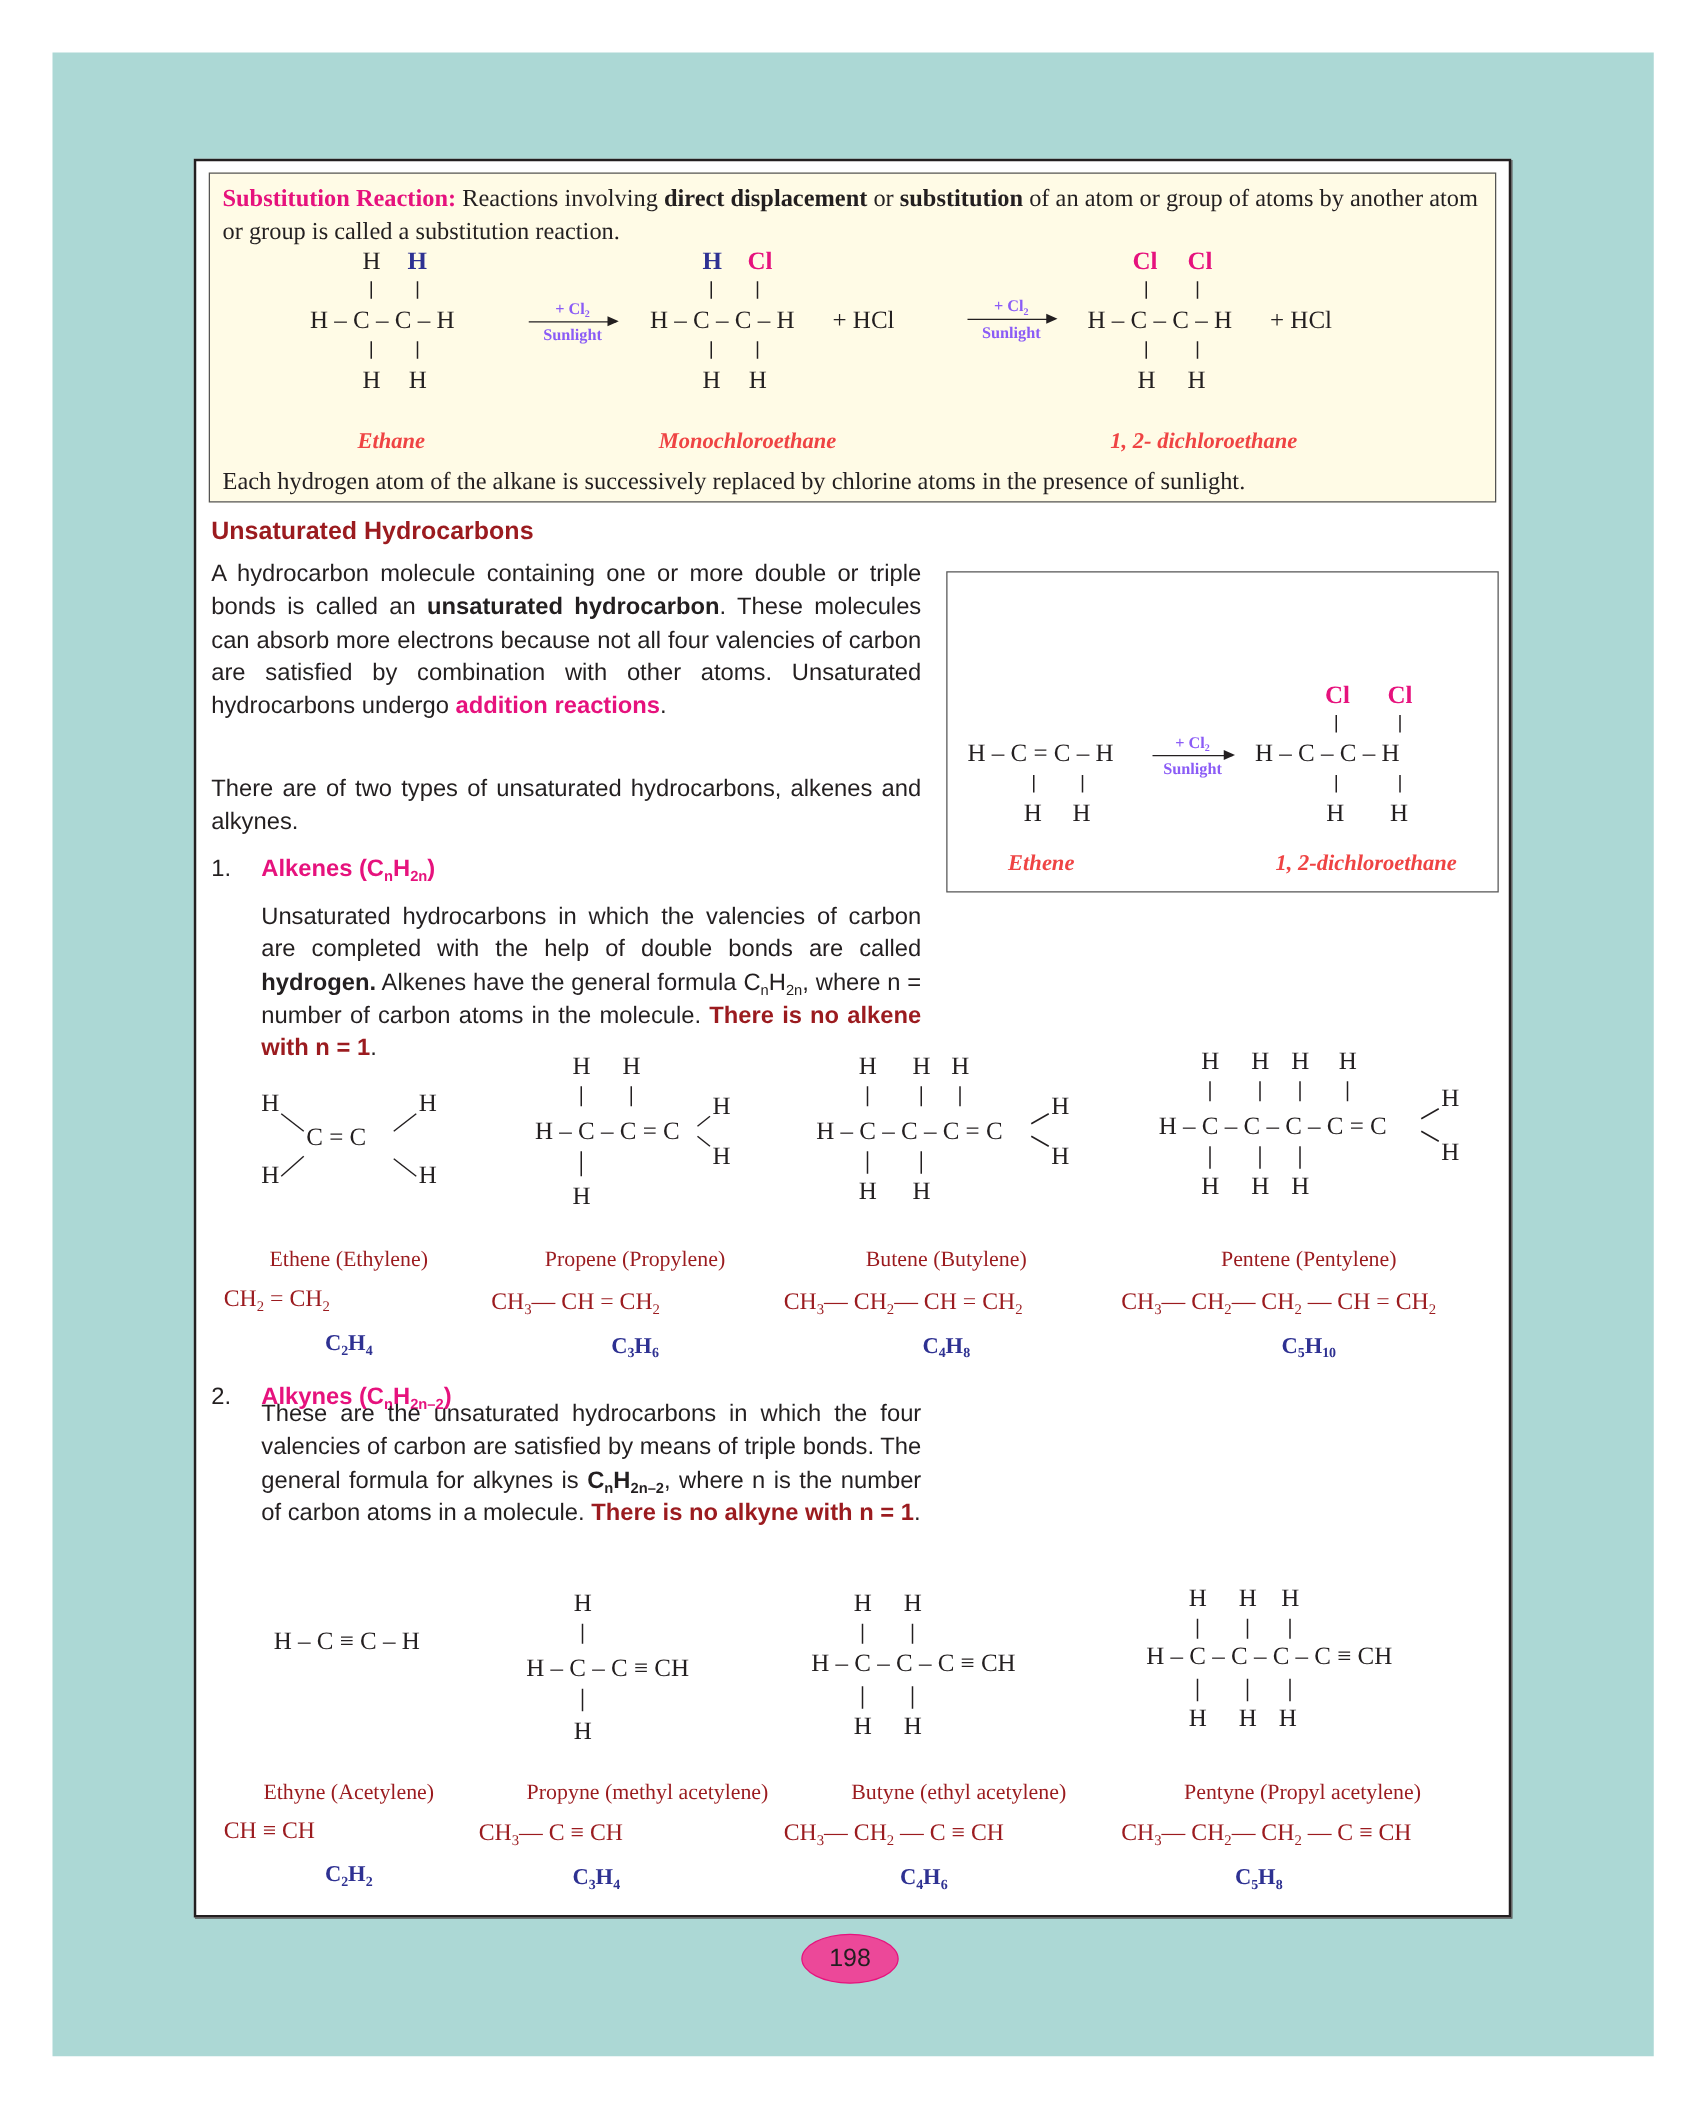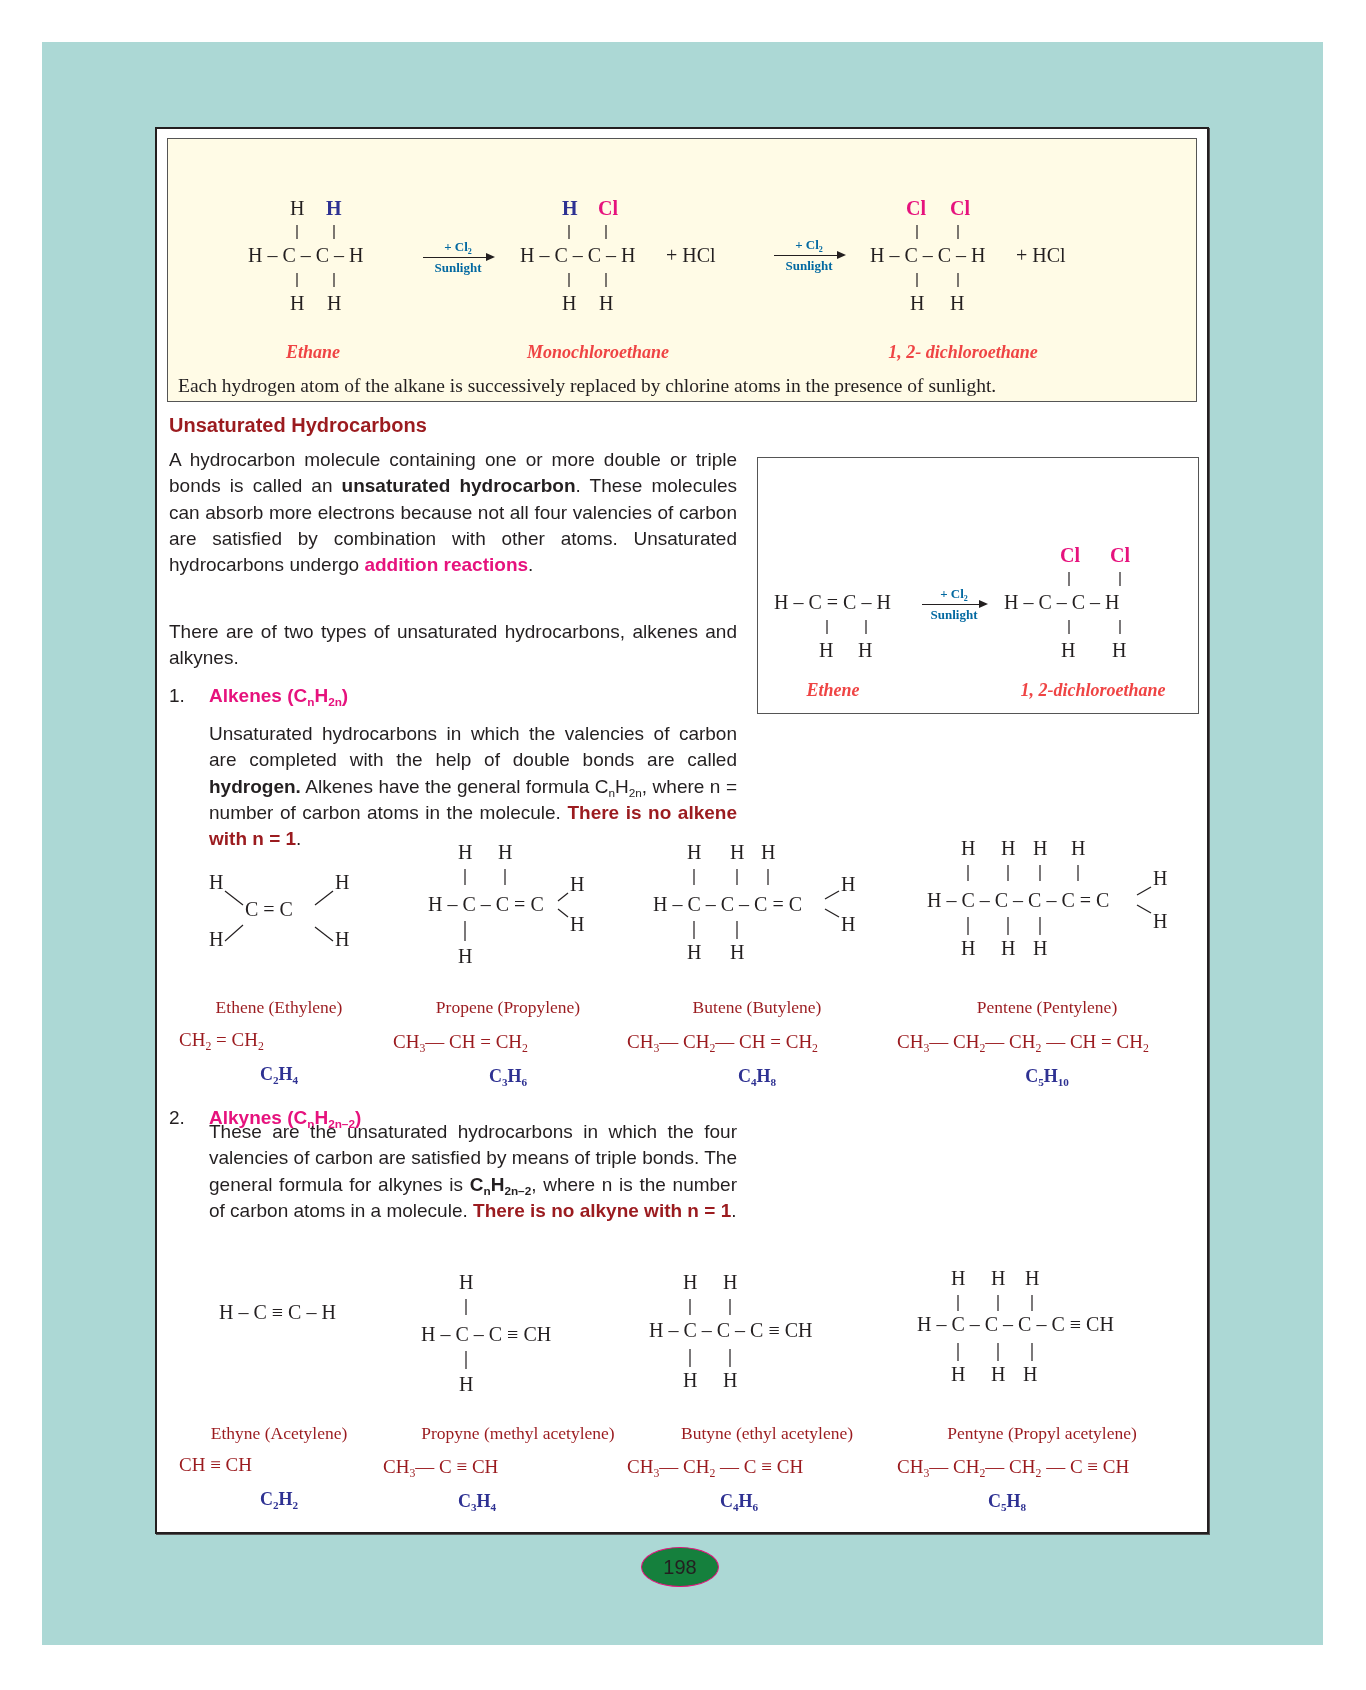--- a/index.html
+++ b/index.html
@@ -7,44 +7,47 @@
   .teal{position:absolute;left:42px;top:42px;width:1281px;height:1603px;background:#acd8d5;}
   .page{position:absolute;left:155px;top:127px;width:1050px;height:1403px;background:#ffffff;border:2px solid #231f20;box-shadow:1px 1px 0 #555;}
   .serif{font-family:"Liberation Serif",serif;}
   .magenta{color:#e6127d;}
   .maroon{color:#9b1b1f;}
   .b{font-weight:bold;}
   sub{font-size:62%;vertical-align:-0.35em;line-height:0;}
   .ybox{position:absolute;left:10px;top:9px;width:1030px;height:264px;background:#fffbe6;border:1px solid #555;box-sizing:border-box;}
   .ybox .txt{position:absolute;left:10px;top:8px;width:1010px;font-size:19.5px;line-height:26px;}
   .ybox .foot{position:absolute;left:10px;top:236px;font-size:19.5px;}
-  .arrow{position:absolute;text-align:center;font-size:13px;font-weight:bold;color:#0369a1;}
+  .arrow{position:absolute;text-align:center;font-size:13px;font-weight:bold;color:#8b5cf6;}
   .arrow .line{height:0;border-top:1.5px solid #231f20;position:relative;margin:2px 0;}
   .arrow .line:after{content:"";position:absolute;right:-2px;top:-5px;border-left:9px solid #231f20;border-top:4px solid transparent;border-bottom:4px solid transparent;}
   .name{position:absolute;font-size:18px;font-style:italic;font-weight:bold;color:#ef4444;text-align:center;}
   .heading{position:absolute;left:12px;top:285px;font-size:20px;font-weight:bold;color:#9b1b1f;font-family:"Liberation Sans",sans-serif;}
   .para{position:absolute;font-family:"Liberation Sans",sans-serif;font-size:19px;line-height:26.3px;text-align:justify;color:#231f20;}
   .addbox{position:absolute;left:600px;top:328px;width:442px;height:257px;border:1px solid #555;box-sizing:border-box;background:#fff;}
   .addbox .txt{position:absolute;left:11px;top:10px;width:420px;font-size:19.5px;line-height:26px;text-align:justify;}
   .cname{position:absolute;font-size:17.5px;color:#9b1b1f;text-align:center;white-space:nowrap;}
   .cform{position:absolute;font-size:19px;color:#9b1b1f;text-align:left;white-space:nowrap;}
   .mform{position:absolute;font-size:18px;color:#2e3192;font-weight:bold;text-align:center;white-space:nowrap;}
-  .pagenum{position:absolute;left:641px;top:1547px;width:76px;height:38px;border:1.5px solid #e6127d;border-radius:50%;background:#15803d;text-align:center;line-height:38px;font-family:"Liberation Sans",sans-serif;font-size:20px;}
+  .pagenum{position:absolute;left:641px;top:1547px;width:76px;height:38px;border:1.5px solid #e6127d;border-radius:50%;background:#ec4899;text-align:center;line-height:38px;font-family:"Liberation Sans",sans-serif;font-size:20px;}
   svg.struct{position:absolute;overflow:visible;}
   svg.struct text{font-family:"Liberation Serif",serif;font-size:20px;fill:#231f20;}
   svg.struct line{stroke:#231f20;stroke-width:1.2;}
 </style>
 </head>
 <body>
 
 <div class="teal"></div>
 
 <div class="page">
 
   <div class="ybox">
+    <div class="txt serif">
+      <span class="b magenta">Substitution Reaction:</span><span> Reactions involving </span><span class="b">direct displacement</span><span> or </span><span class="b">substitution</span><span> of an atom or group of atoms by another atom or group is called a substitution reaction.</span>
+    </div>
 
     <svg class="struct" style="left:80px;top:56px" width="140" height="120">
       <text x="42" y="20">H</text>
       <text x="78" y="20" style="fill:#2e3192;font-weight:bold">H</text>
       <line x1="49" y1="30" x2="49" y2="44"></line>
         <line x1="86" y1="30" x2="86" y2="44"></line>
       <text x="0" y="67">H – C – C – H</text>
       <line x1="49" y1="78" x2="49" y2="92"></line>
         <line x1="86" y1="78" x2="86" y2="92"></line>
       <text x="42" y="115">H</text>

